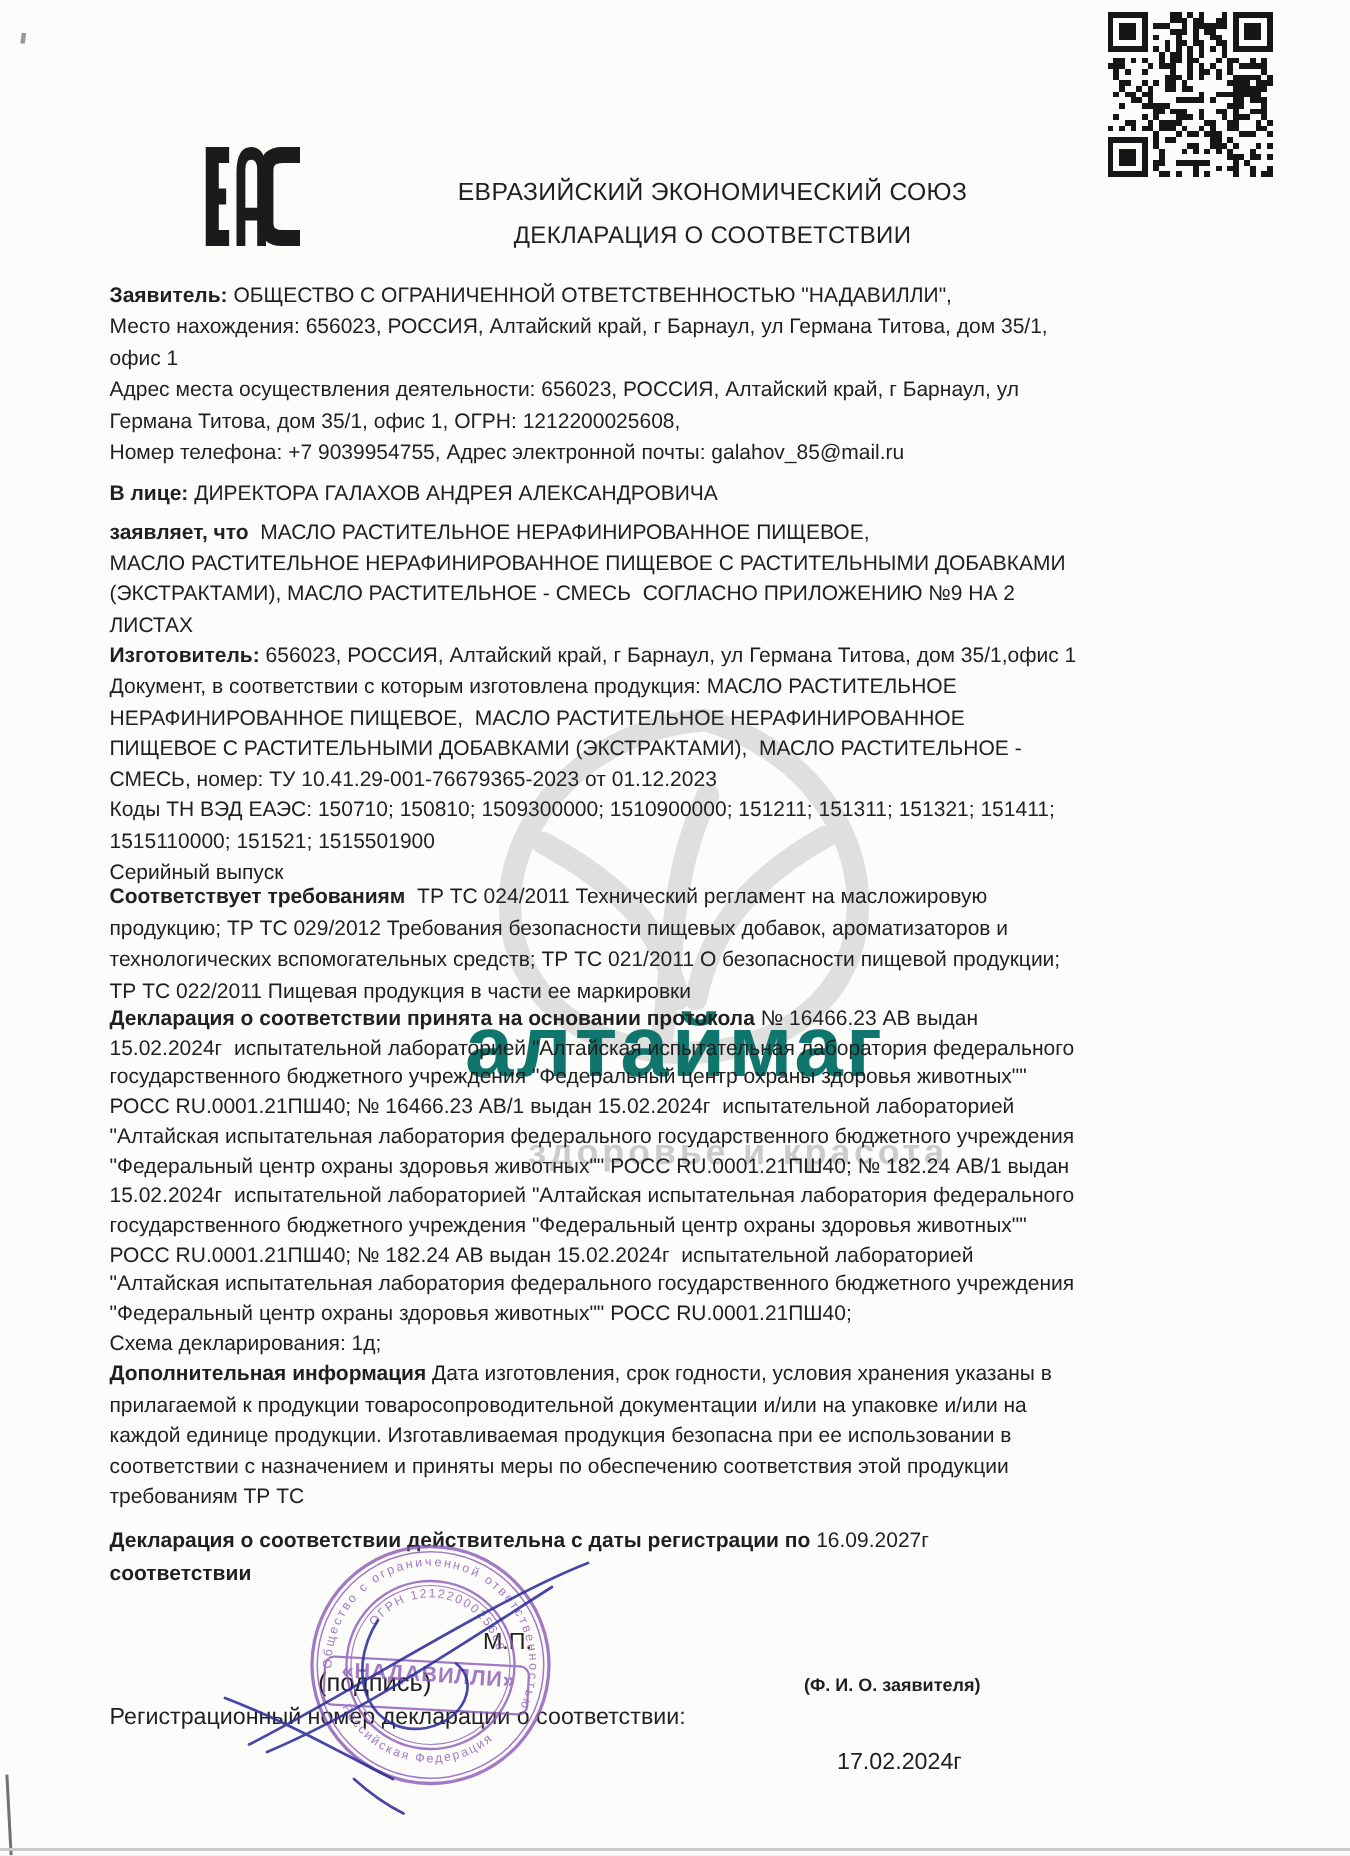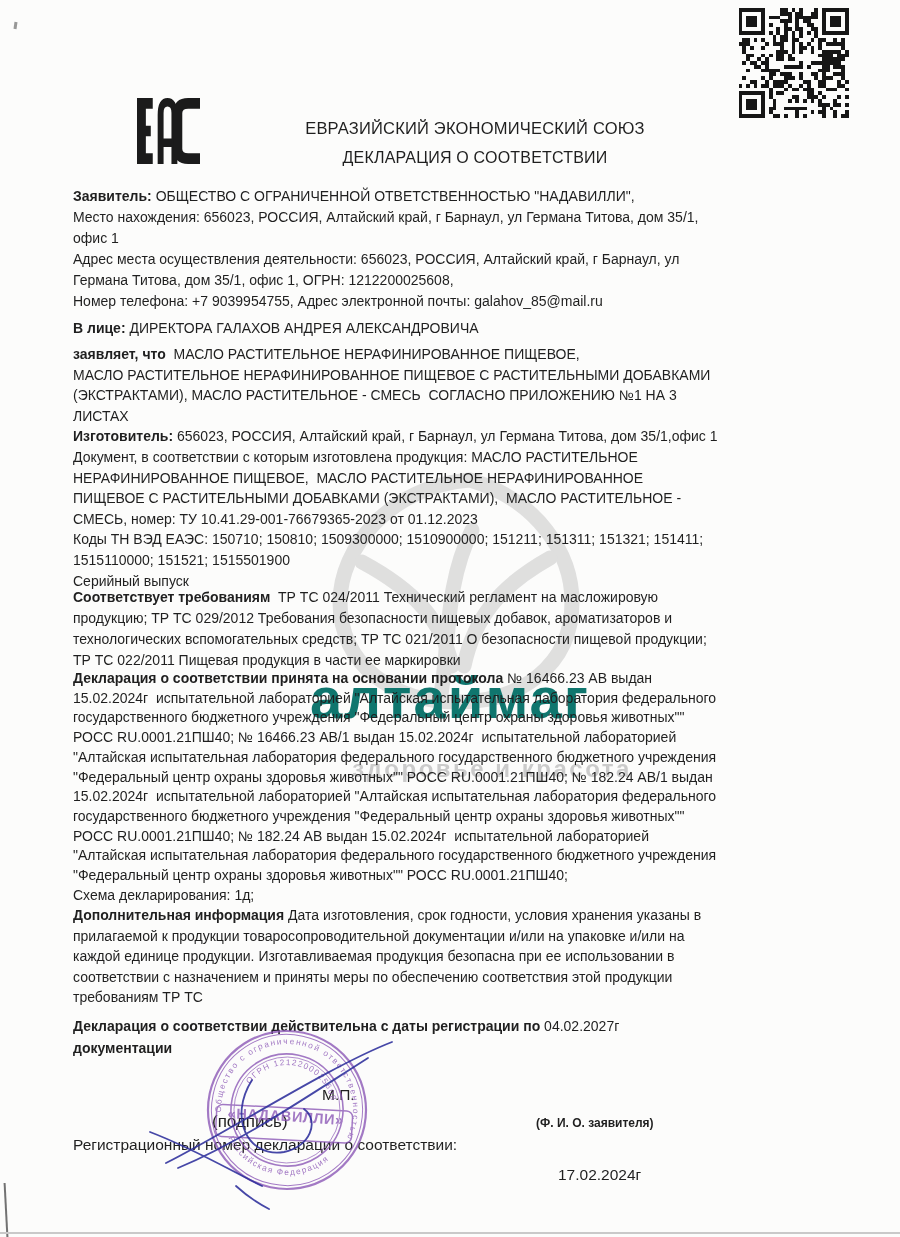--- a/index.html
+++ b/index.html
@@ -368,21 +368,21 @@
 Место нахождения: 656023, РОССИЯ, Алтайский край, г Барнаул, ул Германа Титова, дом 35/1,
 офис 1
 Адрес места осуществления деятельности: 656023, РОССИЯ, Алтайский край, г Барнаул, ул
 Германа Титова, дом 35/1, офис 1, ОГРН: 1212200025608,
 Номер телефона: +7 9039954755, Адрес электронной почты: galahov_85@mail.ru</span></p>
 
   <p class="para p-person"><b>В лице:</b><span> ДИРЕКТОРА ГАЛАХОВ АНДРЕЯ АЛЕКСАНДРОВИЧА</span></p>
 
   <p class="para p-declares"><b>заявляет, что</b><span>  МАСЛО РАСТИТЕЛЬНОЕ НЕРАФИНИРОВАННОЕ ПИЩЕВОЕ,
 МАСЛО РАСТИТЕЛЬНОЕ НЕРАФИНИРОВАННОЕ ПИЩЕВОЕ С РАСТИТЕЛЬНЫМИ ДОБАВКАМИ
-(ЭКСТРАКТАМИ), МАСЛО РАСТИТЕЛЬНОЕ - СМЕСЬ  СОГЛАСНО ПРИЛОЖЕНИЮ №1 НА 3
+(ЭКСТРАКТАМИ), МАСЛО РАСТИТЕЛЬНОЕ - СМЕСЬ  СОГЛАСНО ПРИЛОЖЕНИЮ №9 НА 2
 ЛИСТАХ
 </span><b>Изготовитель:</b><span> 656023, РОССИЯ, Алтайский край, г Барнаул, ул Германа Титова, дом 35/1,офис 1
 Документ, в соответствии с которым изготовлена продукция: МАСЛО РАСТИТЕЛЬНОЕ
 НЕРАФИНИРОВАННОЕ ПИЩЕВОЕ,  МАСЛО РАСТИТЕЛЬНОЕ НЕРАФИНИРОВАННОЕ
 ПИЩЕВОЕ С РАСТИТЕЛЬНЫМИ ДОБАВКАМИ (ЭКСТРАКТАМИ),  МАСЛО РАСТИТЕЛЬНОЕ -
 СМЕСЬ, номер: ТУ 10.41.29-001-76679365-2023 от 01.12.2023
 Коды ТН ВЭД ЕАЭС: 150710; 150810; 1509300000; 1510900000; 151211; 151311; 151321; 151411;
 1515110000; 151521; 1515501900
 Серийный выпуск</span></p>
 
@@ -403,22 +403,22 @@
 "Алтайская испытательная лаборатория федерального государственного бюджетного учреждения
 "Федеральный центр охраны здоровья животных"" РОСС RU.0001.21ПШ40;
 Схема декларирования: 1д;</span></p>
 
   <p class="para p-additional"><b>Дополнительная информация</b><span> Дата изготовления, срок годности, условия хранения указаны в
 прилагаемой к продукции товаросопроводительной документации и/или на упаковке и/или на
 каждой единице продукции. Изготавливаемая продукция безопасна при ее использовании в
 соответствии с назначением и приняты меры по обеспечению соответствия этой продукции
 требованиям ТР ТС</span></p>
 
-  <p class="para p-validity"><b>Декларация о соответствии действительна с даты регистрации по</b><span> 04.02.2027г
-</span><b>документации</b></p>
+  <p class="para p-validity"><b>Декларация о соответствии действительна с даты регистрации по</b><span> 16.09.2027г
+</span><b>соответствии</b></p>
 
   <div class="lbl bold" style="left:322px;top:1086px">М.П.</div>
   <div class="lbl small" style="left:536px;top:1116px">(Ф. И. О. заявителя)</div>
   <div class="lbl sig-cap" style="left:212px;top:1112px">(подпись)</div>
 
   <svg class="abs" style="left:205px;top:1028px;z-index:3;opacity:.78" width="164" height="164" viewBox="0 0 164 164">
     <defs>
       <path id="arcOuterTop" d="M22.2,109.9 A66,66 0 1 1 141.8,109.9"></path>
       <path id="arcInnerTop" d="M39.7,66.6 A45,45 0 0 1 124.3,66.6"></path>
       <path id="arcBottom" d="M25.7,114.5 A65,65 0 0 0 138.3,114.5"></path>

